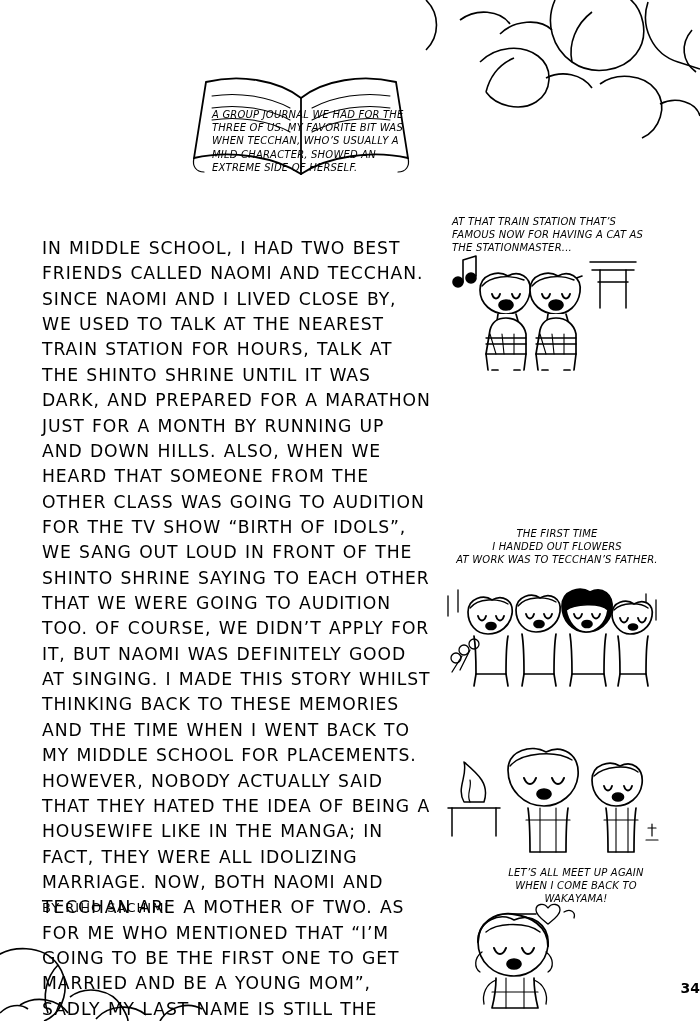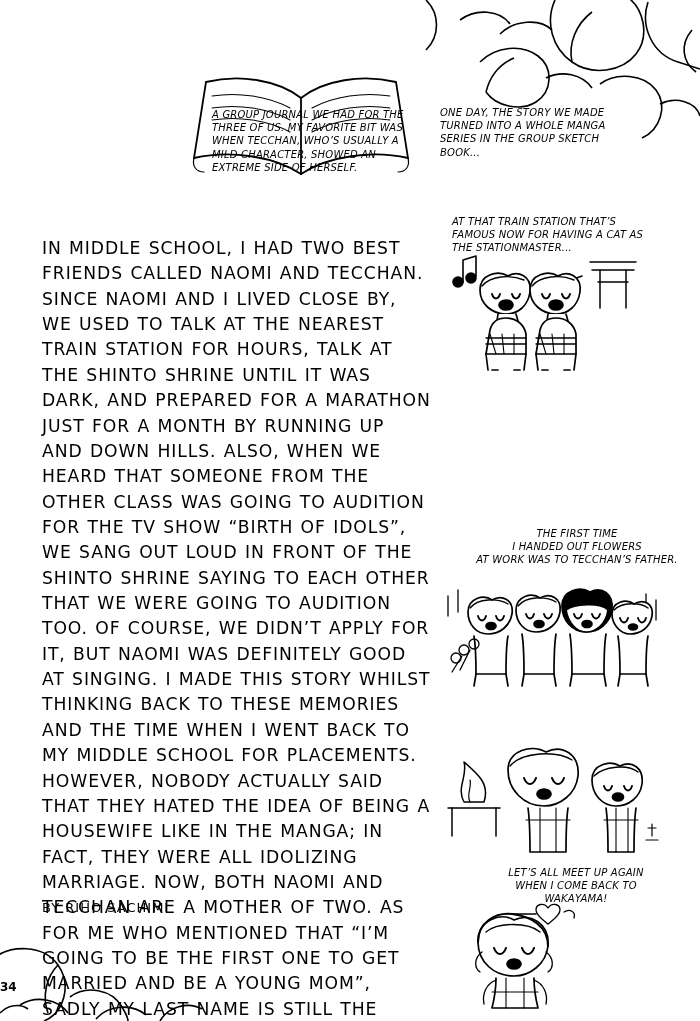--- a/index.html
+++ b/index.html
@@ -116,22 +116,22 @@
     font-size: 13px;
     letter-spacing: 1px;
     text-transform: uppercase;
   }
 
   .page-number {
     position: absolute;
     left: 0;
     right: 0;
     top: 980px;
-    text-align: left;
-    font-size: 12px;
+    text-align: right;
+    font-size: 14px;
     font-weight: 700;
     font-family: "DejaVu Sans", sans-serif;
   }
 
   
   .panel {
     position: absolute;
   }
   .panel svg { display: block; }
 
@@ -185,21 +185,20 @@
       <path d="M126 46 C148 34 178 30 204 34" stroke-width="1.1"></path>
       <path d="M126 58 C148 46 178 42 204 46" stroke-width="1.1"></path>
       <path d="M126 70 C148 58 178 54 204 58" stroke-width="1.1"></path>
       <path d="M8 96 C6 104 10 110 18 110" stroke-width="1.2"></path>
       <path d="M222 96 C224 104 220 110 212 110" stroke-width="1.2"></path>
     </svg>
   </div>
 
   <div class="caption hand cap-journal">A GROUP JOURNAL WE HAD FOR THE THREE OF US. MY FAVORITE BIT WAS WHEN TECCHAN, WHO’S USUALLY A MILD CHARACTER, SHOWED AN EXTREME SIDE OF HERSELF.</div>
 
-  <div class="caption hand cap-oneday">ONE DAY, THE STORY WE MADE TURNED INTO A WHOLE MANGA SERIES IN THE GROUP SKETCH BOOK...</div>
 
   <div class="caption hand cap-station">AT THAT TRAIN STATION THAT’S FAMOUS NOW FOR HAVING A CAT AS THE STATIONMASTER...</div>
 
   <div class="panel panel-train">
     <svg width="220" height="130" viewBox="0 0 220 130" fill="none" stroke="#000" stroke-width="1.7" stroke-linecap="round" stroke-linejoin="round">
 
       <g stroke-width="1.5">
         <path d="M150 16 L196 16"></path>
         <path d="M152 24 L194 24"></path>
         <path d="M160 24 L160 62"></path>
@@ -250,21 +249,21 @@
         <path d="M112 88 L114 108" stroke-width="1.1"></path>
         <path d="M124 88 L124 108" stroke-width="1.1"></path>
         <path d="M96 108 L98 124"></path>
         <path d="M136 108 L134 124"></path>
         <path d="M102 124 L108 124"></path>
         <path d="M124 124 L130 124"></path>
       </g>
     </svg>
   </div>
 
-  <div class="caption hand cap-flowers" style="white-space: pre-line; margin-left: 20px;">THE FIRST TIME
+  <div class="caption hand cap-flowers" style="white-space: pre-line;">THE FIRST TIME
 I HANDED OUT FLOWERS
 AT WORK WAS TO TECCHAN’S FATHER.</div>
 
   <div class="panel panel-flowers">
     <svg width="225" height="110" viewBox="0 0 225 110" fill="none" stroke="#000" stroke-width="1.7" stroke-linecap="round" stroke-linejoin="round">
 
       <g stroke-width="1.3">
         <path d="M8 18 L8 38"></path>
         <path d="M18 12 L18 34"></path>
         <path d="M206 16 L206 36"></path>

